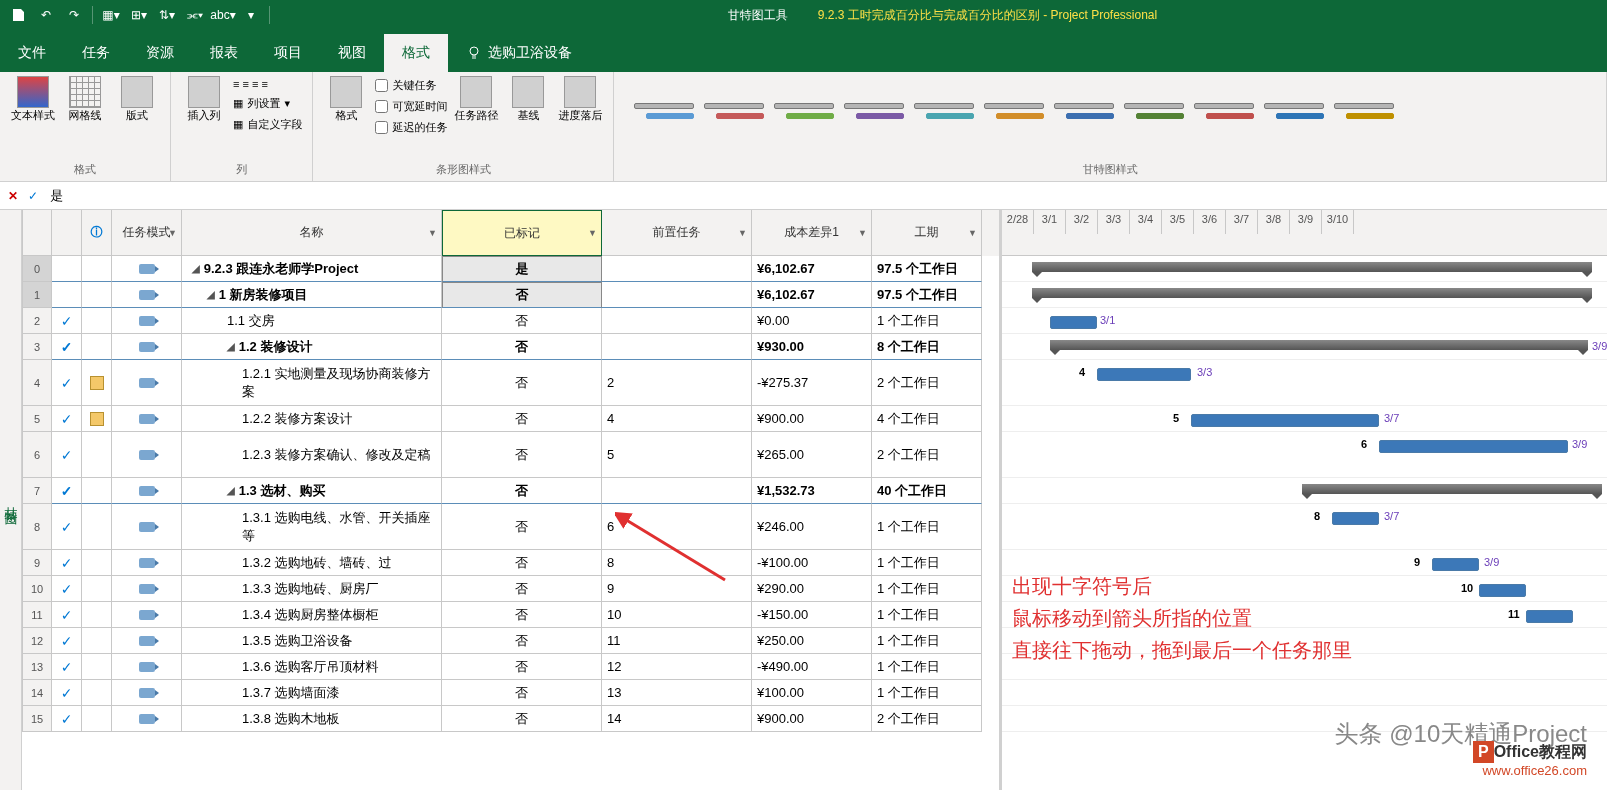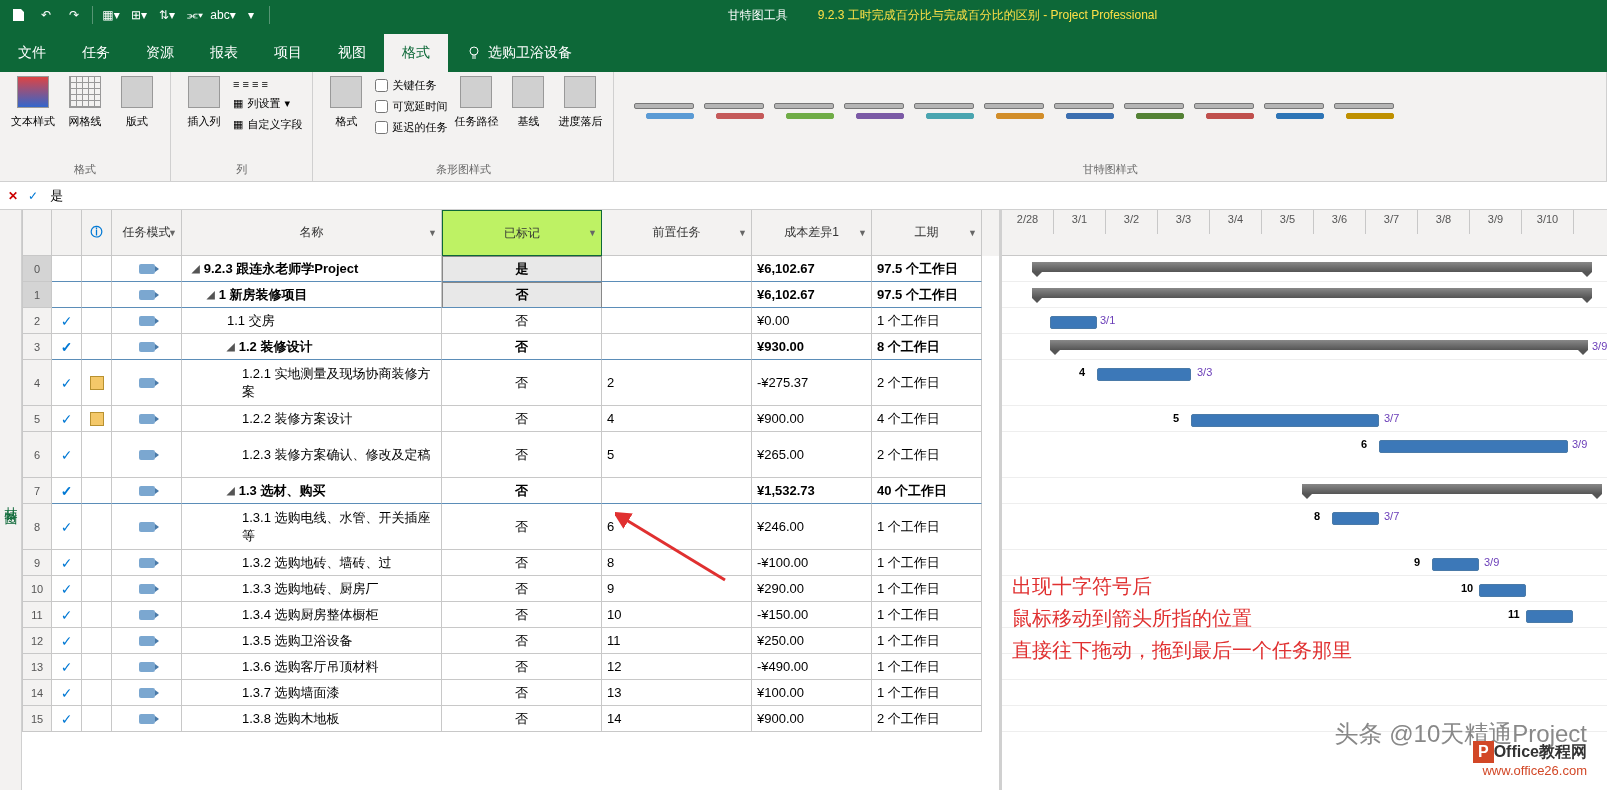--- a/index.html
+++ b/index.html
@@ -19,21 +19,21 @@
 .tab { padding: 10px 18px; color: #fff; cursor: pointer; font-size: 14px; }
 .tab.active { background: #f3f2f1; color: #0d6838; }
 .tab-light { display: flex; align-items: center; gap: 6px; }
 .bulb { width: 16px; height: 16px; }
 
 
 .ribbon { background: #f3f2f1; height: 110px; border-bottom: 1px solid #d0d0d0; display: flex; }
 .rgroup { border-right: 1px solid #d0d0d0; padding: 4px 10px 2px; display: flex; flex-direction: column; }
 .rgroup-body { flex: 1; display: flex; align-items: flex-start; gap: 6px; }
 .rgroup-label { text-align: center; font-size: 11px; color: #666; padding: 2px 0; }
-.rbig { width: 46px; display: flex; flex-direction: column; align-items: center; gap: 6px; cursor: pointer; font-size: 11px; }
+.rbig { width: 46px; display: flex; flex-direction: column; align-items: center; gap: 0; cursor: pointer; font-size: 11px; }
 .rbig .ico { width: 32px; height: 32px; background: #d0d0d0; border: 1px solid #999; }
 .rchk { display: flex; align-items: center; gap: 4px; font-size: 11px; padding: 2px 0; }
 .rchk input { width: 13px; height: 13px; }
 .rcolsmall { display: flex; flex-direction: column; gap: 2px; }
 
 
 .gantt-styles { display: flex; gap: 10px; align-items: center; padding: 10px 10px 0; }
 .gstyle { width: 60px; height: 40px; cursor: pointer; }
 .gs-top { height: 6px; background: #b5b5b5; border: 1px solid #777; margin-bottom: 4px; border-radius: 2px;}
 .gs-bot { height: 6px; margin-left: 12px; border-radius: 2px; }
@@ -52,21 +52,21 @@
 
 .task-side { width: 980px; display: flex; border-right: 3px solid #d0d0d0; }
 .rowhdr { width: 30px; }
 .rowhdr-cell { height: 26px; border: 1px solid #c8c8c8; border-top:none; background: #f3f2f1; font-size: 11px; display: flex; align-items: center; justify-content: center; color: #555; }
 .rowhdr-cell.top { height: 46px; }
 .rowhdr-cell.sel { background:#d4d4d4; }
 
 .task-table { flex: 1; }
 .thead { height: 46px; display: flex; background: #f3f2f1; }
 .th { border: 1px solid #c8c8c8; border-top:none; border-left:none; display: flex; align-items: center; justify-content: center; font-size: 12px; position: relative; color:#333;}
-.th.sel { background: #bef264; border:1px solid #0d6838; }
+.th.sel { background: #fef9c3; border:1px solid #0d6838; }
 .th .dd { position: absolute; right: 4px; color: #666; font-size: 9px; cursor:pointer;}
 .col-ind { width: 30px; }
 .col-i { width: 30px; }
 .col-mode { width: 70px; }
 .col-name { width: 260px; }
 .col-mark { width: 160px; }
 .col-pred { width: 150px; }
 .col-cost { width: 120px; }
 .col-dur { width: 110px; }
 
@@ -81,21 +81,21 @@
 .note-icon { width: 14px; height: 14px; background: #f4c869; border: 1px solid #b89130; }
 .mode-icon { width: 16px; height: 10px; background: #7ba7d0; border-radius: 2px; position:relative;}
 .mode-icon::after{content:"";position:absolute;right:-4px;top:2px;border-left:4px solid #4a7aa8;border-top:3px solid transparent;border-bottom:3px solid transparent;}
 
 
 .gantt-side { flex: 1; overflow: hidden; position:relative; }
 .gantt-header { height: 46px; background: #f3f2f1; border-bottom: 1px solid #c8c8c8; }
 .gh-top { height: 22px; display: flex; }
 .gh-top .cell { flex:1; border-right: 1px solid #c8c8c8; border-bottom: 1px solid #c8c8c8; text-align: center; font-size: 11px; padding-top:3px; color:#555;}
 .gh-bot { height: 24px; display: flex; }
-.gh-bot .cell { width: 52px; border-right: 1px solid #c8c8c8; text-align: center; font-size: 11px; padding-top:3px; color:#555;}
+.gh-bot .cell { width: 32px; border-right: 1px solid #c8c8c8; text-align: center; font-size: 11px; padding-top:3px; color:#555;}
 
 .gantt-body { position: relative; }
 .gantt-row { height: 26px; border-bottom: 1px solid #eee; position: relative; }
 .gantt-row.multi { height: 46px; }
 .sum-bar { position: absolute; top: 6px; height: 10px; background: linear-gradient(#888,#555); }
 .sum-bar::before,.sum-bar::after{content:"";position:absolute;bottom:-5px;border-top:5px solid #555;border-left:5px solid transparent;border-right:5px solid transparent;}
 .sum-bar::before{left:0;} .sum-bar::after{right:0;}
 .task-bar { position: absolute; top: 8px; height: 13px; background: #6fa8dc; border: 1px solid #4a7aa8; border-radius: 2px; }
 .task-bar.done { background: #3c78b8; }
 .bar-num { position:absolute; left:-18px; top:6px; font-size:11px; font-weight:bold;}

